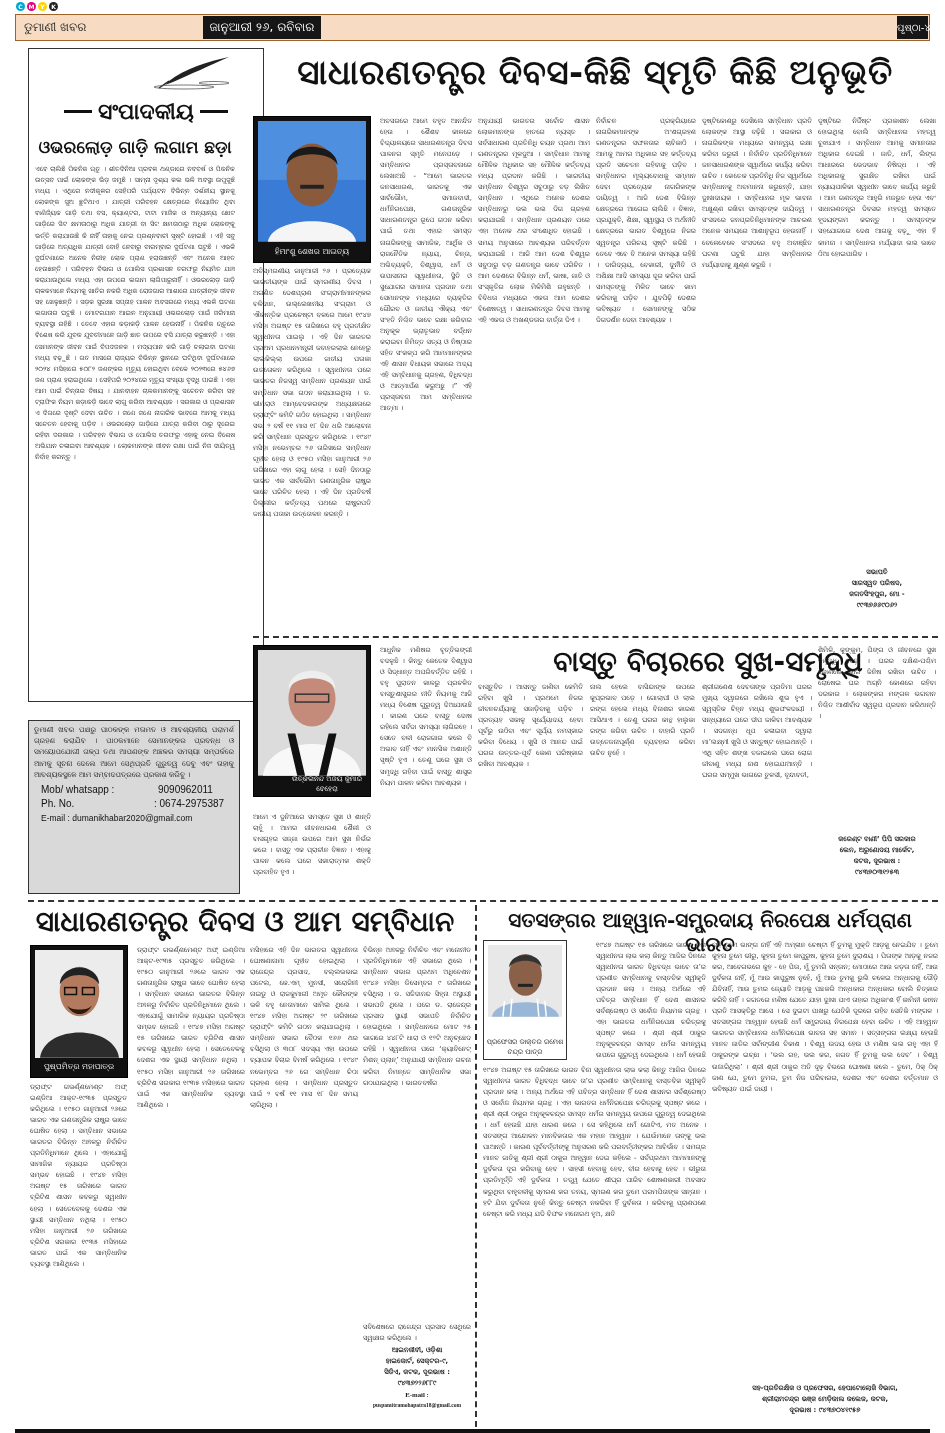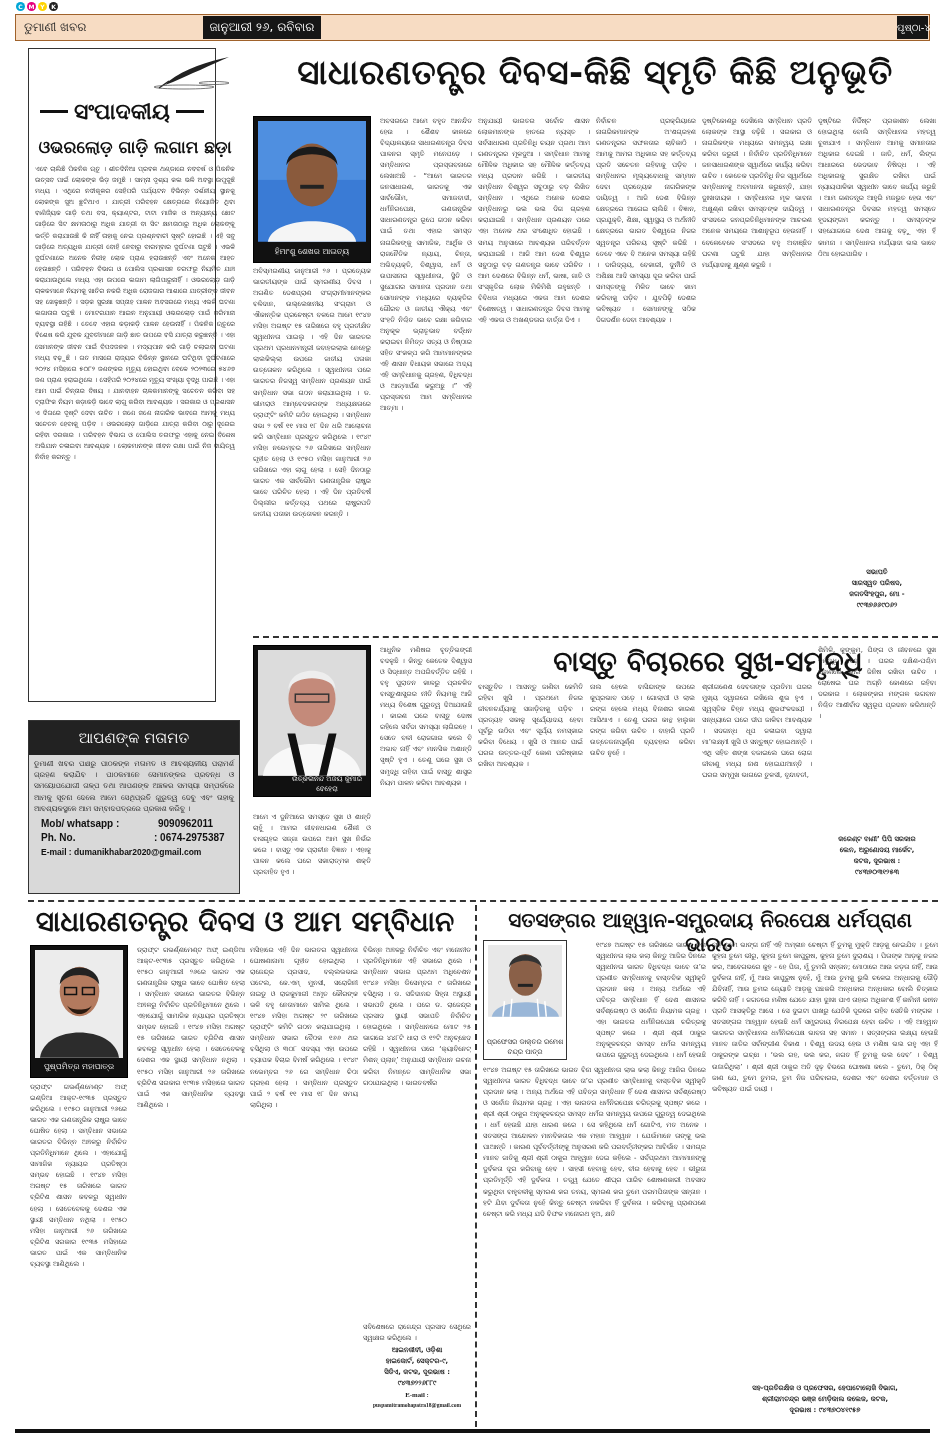--- a/index.html
+++ b/index.html
@@ -8,33 +8,33 @@
 
   .cmyk { position: absolute; left: 16px; top: 2px; display: flex; gap: 2px; }
   .cmyk span { width: 9px; height: 9px; border-radius: 50%; display: inline-block; font-size: 6px; color: #fff; text-align: center; line-height: 9px; font-weight: bold; }
 
   .masthead { position: absolute; left: 15px; top: 14px; width: 915px; height: 27px; background: #f7dcc3; border: 1px solid #a0622b; }
   .masthead .paper-name { position: absolute; left: 8px; top: 5px; font-size: 12px; color: #222; }
   .masthead .date-box { position: absolute; left: 187px; top: 1px; width: 118px; height: 23px; background: #161616; color: #fff; font-size: 12px; text-align: center; line-height: 23px; }
   .masthead .page-box { position: absolute; right: 1px; top: 1px; width: 31px; height: 23px; background: #161616; color: #fff; font-size: 10px; text-align: center; line-height: 23px; }
 
   
-  .editorial { position: absolute; left: 28px; top: 48px; width: 188px; height: 654px; border: 1.5px solid #333; padding-left: 32px; }
+  .editorial { position: absolute; left: 28px; top: 48px; width: 236px; height: 654px; border: 1.5px solid #333; padding-left: 32px; }
   .quill { position: absolute; left: 110px; top: 6px; width: 95px; height: 36px; }
   .ed-title-row { position: absolute; left: 0; top: 50px; width: 100%; display: flex; align-items: center; justify-content: center; gap: 6px; }
   .ed-title-row .bar { width: 28px; height: 3px; background: #111; }
   .ed-title { font-size: 22px; font-weight: bold; }
   .ed-headline { position: absolute; left: 4px; top: 88px; width: 204px; text-align: center; font-size: 17px; font-weight: bold; }
   .ed-body { position: absolute; left: 6px; top: 115px; width: 200px; font-size: 6.6px; line-height: 11.1px; text-align: justify; color: #222; }
   .ed-sign { position: absolute; left: 0; top: 598px; width: 100%; text-align: center; font-size: 6.8px; line-height: 11px; }
 
   .opinion { position: absolute; left: 28px; top: 720px; width: 212px; height: 174px; border: 1.5px solid #333; background: #d9d9d9; }
   .opinion .op-head { background: #222; color: #fff; text-align: center; font-size: 15px; height: 34px; line-height: 34px; }
   .opinion .op-body { padding: 3px 5px 0 5px; font-size: 7.3px; line-height: 11.2px; text-align: justify; }
-  .opinion .contacts { padding: 3px 12px; font-family: "Liberation Sans", sans-serif; font-weight: bold; font-size: 10px; line-height: 14px; }
+  .opinion .contacts { padding: 3px 12px; font-family: "Liberation Sans", sans-serif; font-weight: normal; font-size: 10px; line-height: 14px; }
   .opinion .contacts .row { display: flex; }
   .opinion .contacts .lab { width: 95px; }
   .opinion .contacts .email { font-size: 8.5px; }
 
   
   .main-headline { position: absolute; left: 250px; top: 52px; width: 690px; text-align: center; font-size: 34px; font-weight: bold; letter-spacing: 0.5px; }
   .photo { position: absolute; background: #111; border: 1px solid #000; overflow: hidden; }
   .photo .pic { position: absolute; left: 4px; top: 4px; right: 4px; bottom: 20px; }
   .photo .cap { position: absolute; left: 0; bottom: 0; width: 100%; height: 20px; color: #fff; font-size: 8px; text-align: center; line-height: 20px; }
   .col-text { position: absolute; font-size: 6.8px; line-height: 11.05px; text-align: justify; color: #222; overflow: hidden; }
@@ -75,21 +75,20 @@
   <div class="ed-title-row">
     <div class="bar"></div>
     <div class="ed-title">ସଂପାଦକୀୟ</div>
     <div class="bar"></div>
   </div>
   <div class="ed-headline">ଓଭରଲୋଡ଼ ଗାଡ଼ି ଲଗାମ ଛଡ଼ା</div>
   <div class="ed-body">ଏବେ ଚାଲିଛି ପିକନିକ ଋତୁ । ଶୀତଦିନିଆ ପ୍ରବଳ ଥଣ୍ଡାରେ ନବବର୍ଷ ଓ ପିକନିକ ଉତ୍ସବ ପାଇଁ ଲୋକଙ୍କ ଭିଡ଼ ଜମୁଛି । ସାମ୍ନା ଦୃଶ୍ୟ କଲ ଭଳି ଅବସ୍ଥା ଉପୁଜୁଛି ମଧ୍ୟ । ଏଥିରେ ନଦୀକୂଳର ସେହିପରି ପର୍ଯ୍ୟଟନ ବିଭିନ୍ନ ଦର୍ଶନୀୟ ସ୍ଥାନକୁ ଲୋକଙ୍କ ସୁଅ ଛୁଟିଥାଏ । ଯାତ୍ରୀ ପରିବହନ କ୍ଷେତ୍ରରେ ନିୟୋଜିତ ଥିବା ବାଣିଜ୍ୟିକ ଗାଡ଼ି ତଥା ବସ, କ୍ୟାଣ୍ଟର, ଟାଟା ମାଜିକ ଓ ଅନ୍ୟାନ୍ୟ ଛୋଟ ଗାଡ଼ିରେ ସିଟ କ୍ଷମତାଠାରୁ ଅଧିକ ଯାତ୍ରୀ ବା ସିଟ କ୍ଷମତାଠାରୁ ଅଧିକ ଲୋକଙ୍କୁ ଭର୍ତ୍ତି କରାଯାଉଛି କି ନାହିଁ ତାହାକୁ ନେଇ ପ୍ରଶ୍ନବାଚୀ ସୃଷ୍ଟି ହୋଇଛି । ଏହି ସବୁ ଗାଡ଼ିରେ ଅତ୍ୟଧିକ ଯାତ୍ରୀ ବୋହି ନେବାରୁ ବାରମ୍ବାର ଦୁର୍ଘଟଣା ଘଟୁଛି । ଏଭଳି ଦୁର୍ଘଟଣାରେ ଅନେକ ନିରୀହ ଲୋକ ପ୍ରାଣ ହରାଉଛନ୍ତି ଏବଂ ଅନେକ ଆହତ ହେଉଛନ୍ତି । ପରିବହନ ବିଭାଗ ଓ ପୋଲିସ ପ୍ରଶାସନ ତରଫରୁ ନିୟମିତ ଯାଞ୍ଚ କରାଯାଉଥିଲେ ମଧ୍ୟ ଏହା ଉପରେ ଲଗାମ ଲାଗିପାରୁନାହିଁ । ଓଭରଲୋଡ଼ ଗାଡ଼ି ଚାଳକମାନେ ନିୟମକୁ ଖାତିର ନକରି ଅଧିକ ରୋଜଗାର ଆଶାରେ ଯାତ୍ରୀଙ୍କ ଜୀବନ ସହ ଖେଳୁଛନ୍ତି । ସଡ଼କ ସୁରକ୍ଷା ସପ୍ତାହ ପାଳନ ଅବସରରେ ମଧ୍ୟ ଏଭଳି ଘଟଣା ଲଗାତାର ଘଟୁଛି । ମୋଟରଯାନ ଆଇନ ଅନୁଯାୟୀ ଓଭରଲୋଡ଼ ପାଇଁ ଜରିମାନା ବ୍ୟବସ୍ଥା ରହିଛି । ତେବେ ଏହାର କଡ଼ାକଡ଼ି ପାଳନ ହେଉନାହିଁ । ପିକନିକ ଋତୁରେ ବିଶେଷ କରି ଯୁବକ ଯୁବତୀମାନେ ଗାଡ଼ି ଛାତ ଉପରେ ବସି ଯାତ୍ରା କରୁଛନ୍ତି । ଏହା ସେମାନଙ୍କ ଜୀବନ ପାଇଁ ବିପଦଜନକ । ମଦ୍ୟପାନ କରି ଗାଡ଼ି ଚଲାଇବା ଘଟଣା ମଧ୍ୟ ବଢ଼ୁଛି । ଗତ ମାସରେ ରାଜ୍ୟର ବିଭିନ୍ନ ସ୍ଥାନରେ ଘଟିଥିବା ଦୁର୍ଘଟଣାରେ ୨୦୨୪ ମସିହାରେ ୫୦୮୨ ଜଣଙ୍କର ମୃତ୍ୟୁ ହୋଇଥିବା ବେଳେ ୨୦୨୩ରେ ୫୪୬୭ ଜଣ ପ୍ରାଣ ହରାଇଥିଲେ । ସେହିପରି ୨୦୨୪ରେ ମୃତ୍ୟୁ ସଂଖ୍ୟା ବୃଦ୍ଧି ପାଇଛି । ଏହା ଆମ ପାଇଁ ଚିନ୍ତାର ବିଷୟ । ଯାନବାହନ ଚାଳକମାନଙ୍କୁ ସଚେତନ କରିବା ସହ ଟ୍ରାଫିକ ନିୟମ କଡ଼ାକଡ଼ି ଭାବେ ଲାଗୁ କରିବା ଆବଶ୍ୟକ । ସରକାର ଓ ପ୍ରଶାସନ ଏ ଦିଗରେ ଦୃଷ୍ଟି ଦେବା ଉଚିତ । ଜଣେ ଜଣେ ନାଗରିକ ଭାବରେ ଆମକୁ ମଧ୍ୟ ସଚେତନ ହେବାକୁ ପଡ଼ିବ । ଓଭରଲୋଡ଼ ଗାଡ଼ିରେ ଯାତ୍ରା କରିବା ଠାରୁ ଦୂରେଇ ରହିବା ଦରକାର । ପରିବହନ ବିଭାଗ ଓ ପୋଲିସ ତରଫରୁ ଏହାକୁ ନେଇ ବିଶେଷ ଅଭିଯାନ ଚଳାଇବା ଆବଶ୍ୟକ । ଲୋକମାନଙ୍କ ଜୀବନ ରକ୍ଷା ପାଇଁ ନିଜ ଦାୟିତ୍ୱ ନିର୍ବାହ କରନ୍ତୁ ।</div>
 </div>
 
 <div class="opinion">
-  <div class="op-head">ଆପଣଙ୍କ ମତାମତ</div>
   <div class="op-body">ଡୁମାଣୀ ଖବର ପକ୍ଷରୁ ପାଠକଙ୍କ ମତାମତ ଓ ଆବଶ୍ୟକୀୟ ପରାମର୍ଶ ଗ୍ରହଣ କରାଯିବ । ପାଠକମାନେ ସେମାନଙ୍କର ପ୍ରବନ୍ଧ ଓ ସମୟୋପଯୋଗୀ ଗଳ୍ପ ତଥା ଆପଣଙ୍କ ଅଞ୍ଚଳର ସମସ୍ୟା ସମ୍ପର୍କରେ ଆମକୁ ସୂଚନା ଦେଲେ ଆମେ ସେଥିପ୍ରତି ଗୁରୁତ୍ୱ ଦେବୁ ଏବଂ ତାହାକୁ ଆବଶ୍ୟକସ୍ଥଳେ ଆମ ସମ୍ବାଦପତ୍ରରେ ପ୍ରକାଶ କରିବୁ ।</div>
   <div class="contacts">
     <div class="row">
       <span class="lab">Mob/ whatsapp :</span>
       <span style="margin-left:22px">9090962011</span>
     </div>
     <div class="row">
       <span class="lab">Ph. No.</span>
       <span style="margin-left:18px">: 0674-2975387</span>
     </div>

